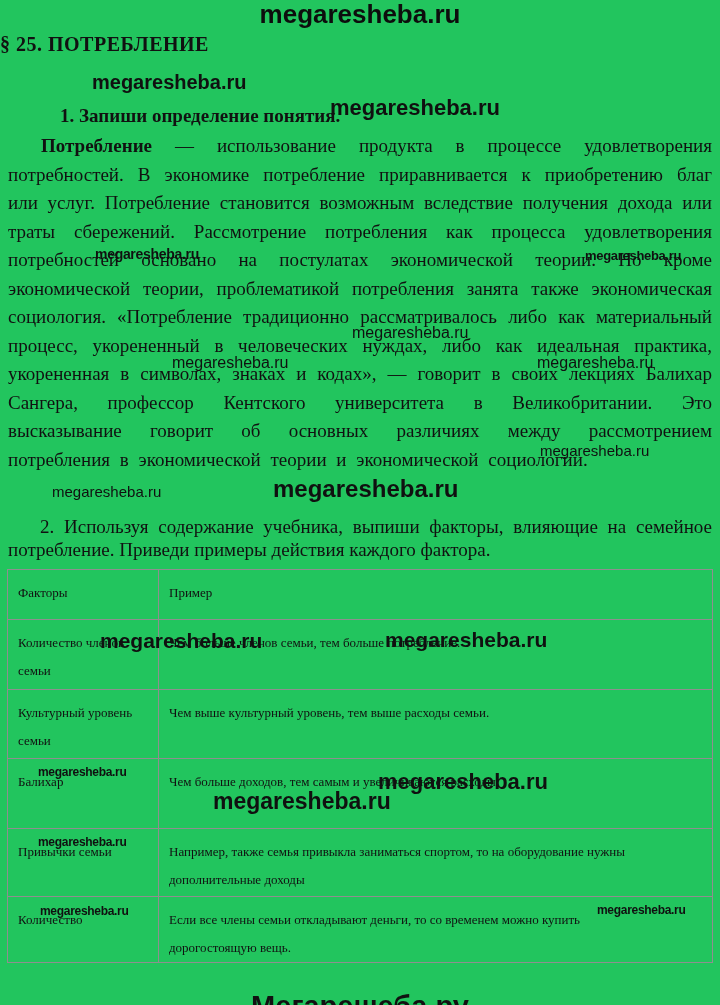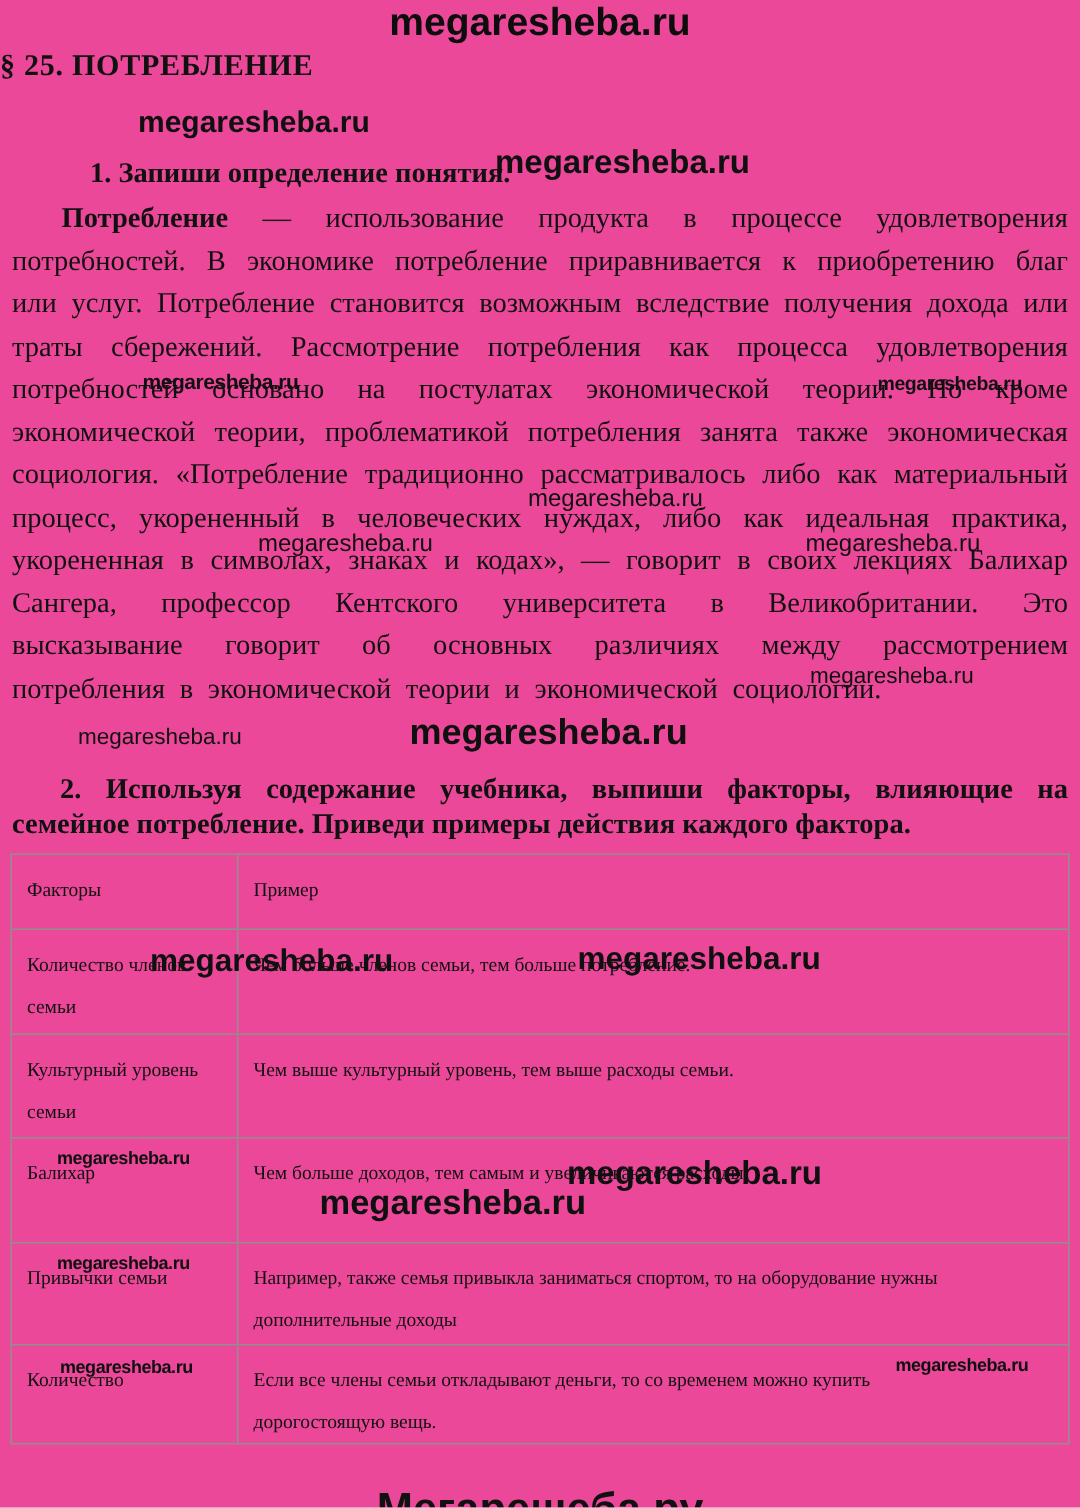--- a/index.html
+++ b/index.html
@@ -1,20 +1,20 @@
 <!DOCTYPE html>
 <html lang="ru"><head>
 <meta charset="utf-8">
 <style>
   html,body{margin:0;padding:0;background:#e8e8e8;}
   .page{
     position:relative;
     width:720px;height:1005px;
     margin:0 auto;
-    background:#ec4899;
+    background:#22c55e;
     color:#111;
     overflow:hidden;
     font-family:"Liberation Serif", serif;
   }
   .site-title{
     padding-top:1px;
     text-align:center;
     font-family:"Liberation Sans", sans-serif;
     font-weight:700;
     font-size:26px;
@@ -41,21 +41,21 @@
     font-size:19px;
     line-height:28.5px;
     text-align:justify;
     text-indent:33px;
     word-spacing:5px;
   }
   .definition b{font-weight:700;}
   .task2-heading{
     margin:41px 8px 0 8px;
     text-indent:32px;
-    font-weight:700;
+    font-weight:400;
     font-size:19px;
     line-height:23px;
     text-align:justify;
   }
   table.factors{
     margin:8px 0 0 7px;
     width:706px;
     border-collapse:collapse;
     table-layout:fixed;
   }

